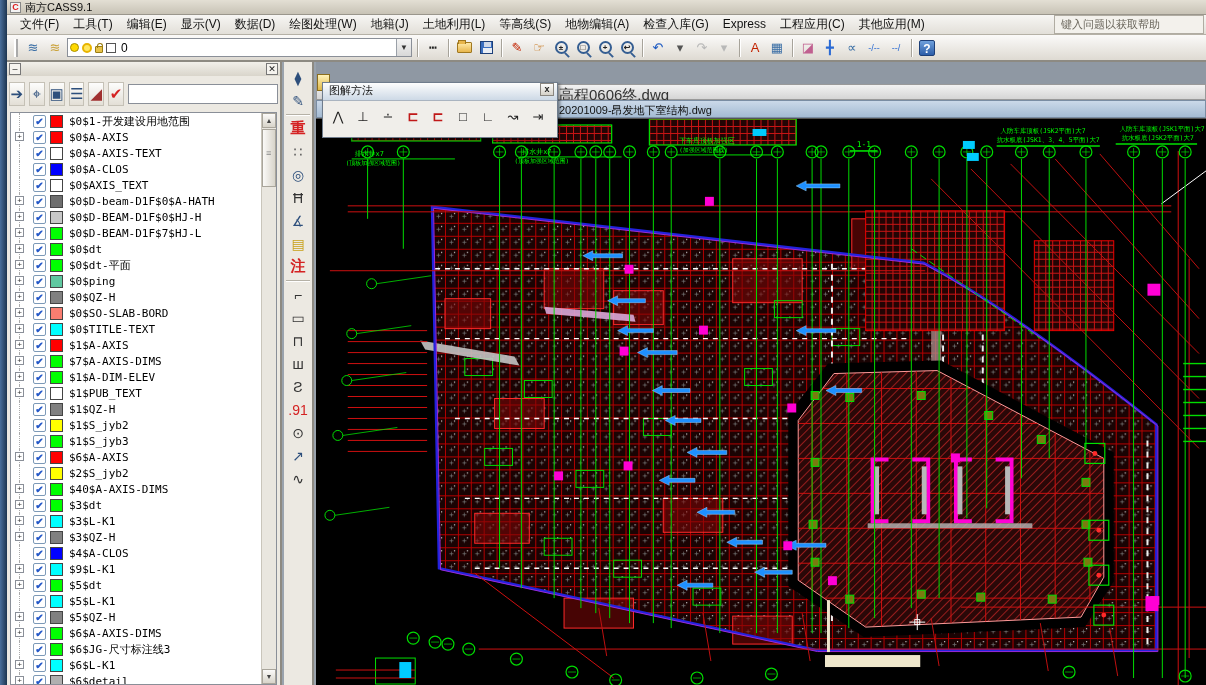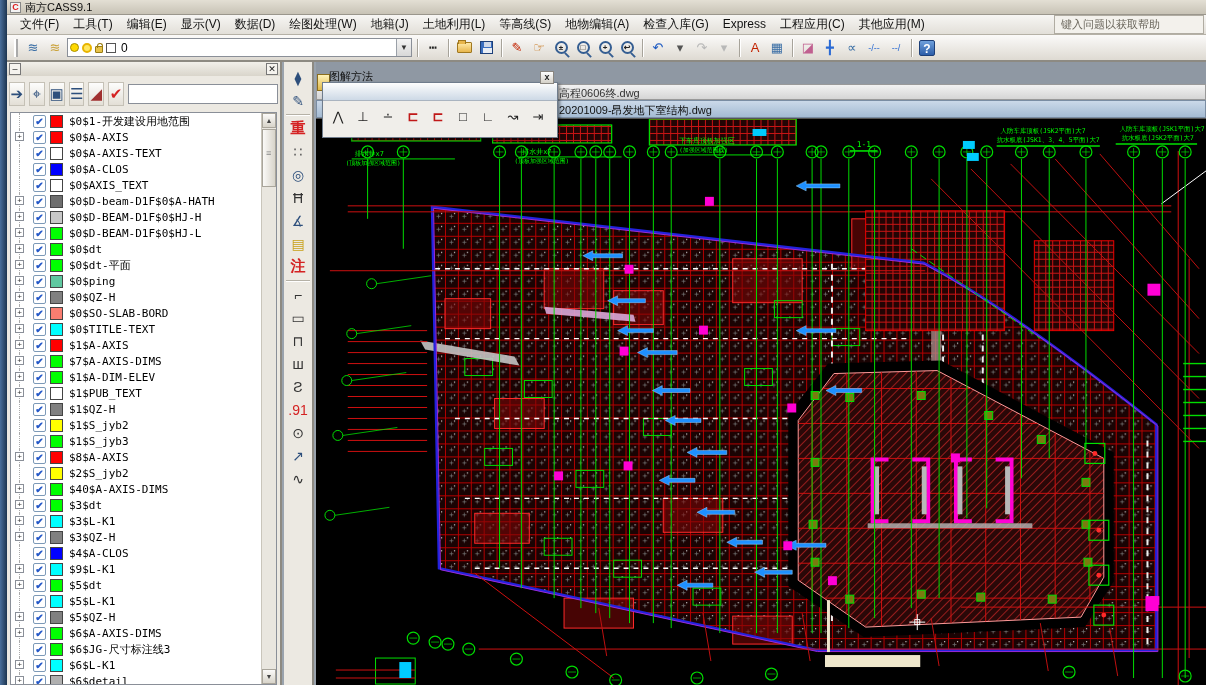--- a/index.html
+++ b/index.html
@@ -87,32 +87,32 @@
   
   .side-toolbar{position:absolute;left:277px;top:0;width:30px;bottom:0;background:#ece9e2;
       border-right:2px solid #8d8a82;padding-top:4px;}
   .sbtn{width:24px;height:23px;margin:0 auto;display:flex;align-items:center;justify-content:center;
       font-size:14px;border:1px solid transparent;}
   .shr{height:1px;background:#b5b1a6;margin:2px 2px;box-shadow:0 1px 0 #fff;}
   
   .mdi{position:absolute;left:309px;top:0;right:0;bottom:0;background:#8f98a3;}
   .mdi-bar1{position:absolute;left:0;top:22px;right:0;height:16px;
       background:linear-gradient(#f2f2f2,#d5d5d5);border:1px solid #999;}
-  .mdi-bar1 .wt{position:absolute;left:242px;top:1px;font-size:11px;color:#333;}
+  .mdi-bar1 .wt{position:absolute;left:242px;top:1px;font-size:15px;color:#333;}
   .mdi-bar2{position:absolute;left:0;top:38px;right:0;height:18px;
       background:linear-gradient(#cbd9e9,#a4bbd3);border:1px solid #7a8da3;}
   .mdi-bar2 .wt{position:absolute;left:242px;top:2px;font-size:11px;color:#111;}
   .win-icon{position:absolute;left:1px;top:12px;width:13px;height:17px;
       background:linear-gradient(#fff2b8,#e0b94a);border:1px solid #8a6d1d;z-index:5;}
   .canvas-wrap{position:absolute;left:0;top:56px;right:0;bottom:0;background:#000;border-top:1px solid #555;}
   
   .float-tb{position:absolute;left:322px;top:82px;width:236px;height:56px;z-index:60;
       background:#f0eeea;border:1px solid #6f7c8c;box-shadow:2px 2px 3px rgba(0,0,0,.45);}
   .ft-title{height:18px;background:linear-gradient(#fdfdfd,#cdd9e6);border-bottom:1px solid #aab4c0;
-      display:flex;align-items:flex-end;padding:0 3px 16px 6px;font-size:11px;color:#111;gap:48px;}
+      display:flex;align-items:flex-start;padding:0 3px 16px 6px;font-size:11px;color:#111;gap:48px;}
   .ft-close{margin-left:auto;width:14px;height:13px;background:linear-gradient(#fdfdfd,#d5d1c8);
       border:1px solid #8a8680;font-size:9px;line-height:11px;text-align:center;font-weight:bold;color:#222;}
   .ft-body{display:flex;align-items:center;gap:3px;padding:3px 4px;}
   .ftbtn{width:22px;height:24px;display:flex;align-items:center;justify-content:center;font-size:13px;
       color:#222;border:1px solid transparent;}
   .ftbtn.red{color:#c01818;font-weight:bold;}
 </style>
 </head>
 <body>
 
@@ -250,21 +250,21 @@
             <div class="tchk">✔</div>
             <div class="tswatch" style="background: rgb(200, 200, 200);"></div>
             <span class="tlabel">$0$D-BEAM-D1F$0$HJ-H</span>
           </div>
           <div class="trow">
             <div class="tguide">
               <div class="texp">+</div>
             </div>
             <div class="tchk">✔</div>
             <div class="tswatch" style="background: rgb(0, 255, 0);"></div>
-            <span class="tlabel">$0$D-BEAM-D1F$0$HJ-L</span>
+            <span class="tlabel">$0$D-BEAM-D1F$7$HJ-L</span>
           </div>
           <div class="trow">
             <div class="tguide">
               <div class="texp">+</div>
             </div>
             <div class="tchk">✔</div>
             <div class="tswatch" style="background: rgb(0, 255, 0);"></div>
             <span class="tlabel">$0$dt</span>
           </div>
           <div class="trow">
@@ -356,21 +356,21 @@
             <div class="tchk">✔</div>
             <div class="tswatch" style="background: rgb(0, 255, 0);"></div>
             <span class="tlabel">$1$S_jyb3</span>
           </div>
           <div class="trow">
             <div class="tguide">
               <div class="texp">+</div>
             </div>
             <div class="tchk">✔</div>
             <div class="tswatch" style="background: rgb(255, 0, 0);"></div>
-            <span class="tlabel">$8$A-AXIS</span>
+            <span class="tlabel">$6$A-AXIS</span>
           </div>
           <div class="trow">
             <div class="tguide"></div>
             <div class="tchk">✔</div>
             <div class="tswatch" style="background: rgb(255, 255, 0);"></div>
             <span class="tlabel">$2$S_jyb2</span>
           </div>
           <div class="trow">
             <div class="tguide">
               <div class="texp">+</div>

